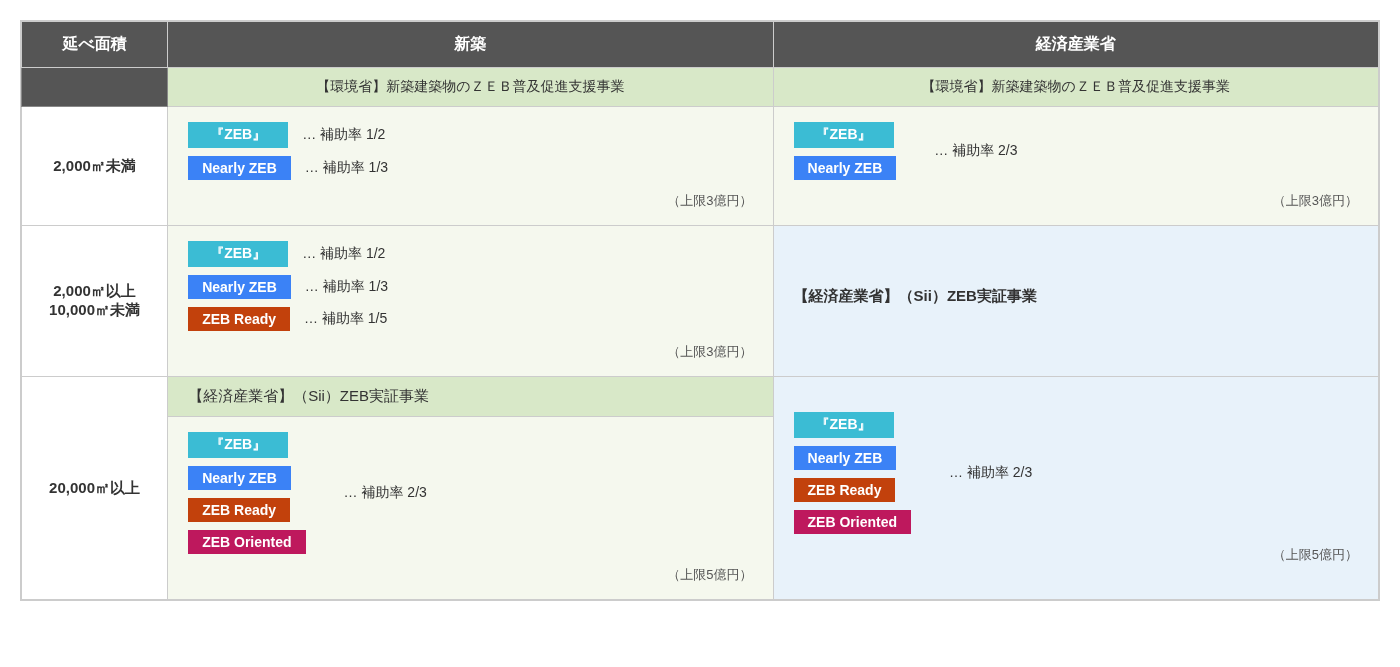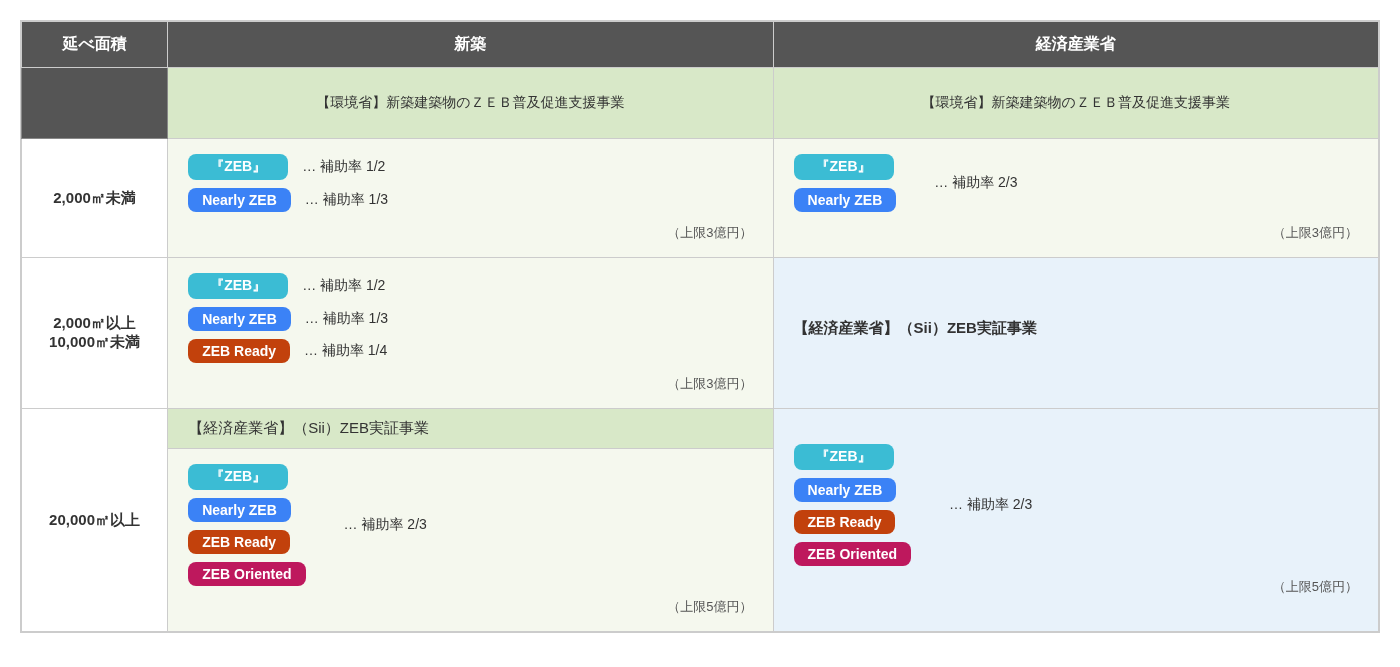--- a/index.html
+++ b/index.html
@@ -34,21 +34,21 @@
       background: #555;
       color: #fff;
       width: 140px;
     }
     
     .header-sub td {
       background: #d8e8c8;
       color: #333;
       text-align: center;
       font-size: 14px;
-      padding: 26px;
+      padding: 10px;
     }
     
     .row-label {
       background: #fff;
       color: #333;
       text-align: center;
       font-size: 15px;
       font-weight: bold;
       padding: 25px 10px;
       width: 140px;
@@ -69,21 +69,21 @@
       text-align: left;
       padding: 10px 20px;
       font-size: 15px;
       color: #333;
     }
     
     .badge {
       display: inline-block;
       color: #fff;
       padding: 4px 14px;
-      border-radius: 8px;
+      border-radius: 0;
       font-size: 14px;
       font-weight: bold;
       min-width: 100px;
       text-align: center;
     }
     .badge-zeb {
       background: #3bbcd4;
     }
     .badge-nearly {
       background: #3b82f6;
@@ -188,21 +188,21 @@
           <div class="badge-row">
             <span class="badge badge-zeb">『ZEB』</span>
             <span class="dots-text">… 補助率 1/2</span>
           </div>
           <div class="badge-row">
             <span class="badge badge-nearly">Nearly ZEB</span>
             <span class="dots-text">… 補助率 1/3</span>
           </div>
           <div class="badge-row">
             <span class="badge badge-ready">ZEB Ready</span>
-            <span class="dots-text">… 補助率 1/4</span>
+            <span class="dots-text">… 補助率 1/5</span>
           </div>
           <div class="limit-text">（上限3億円）</div>
         </td>
 
         <td class="content-cell-light-blue">
           <div class="section-title">【経済産業省】（Sii）ZEB実証事業</div>
         </td>
       </tr>
 
       <tr>

